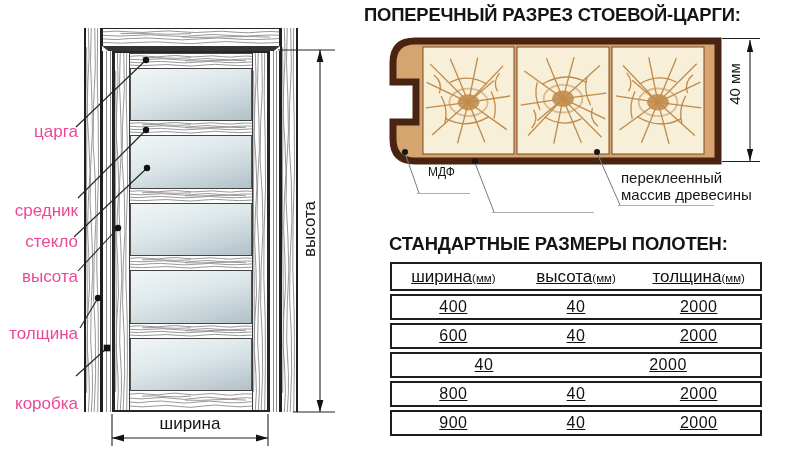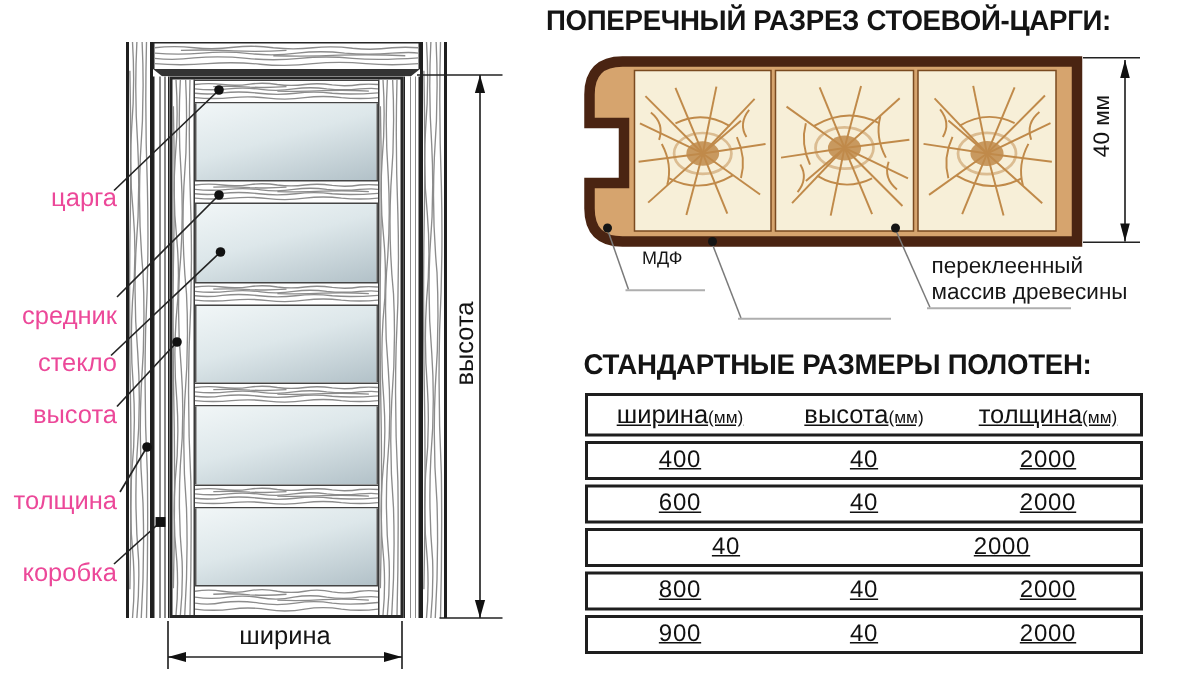--- a/index.html
+++ b/index.html
@@ -174,21 +174,21 @@
           <use href="#vg"></use>
         </svg>
     </div>
   </div>
 
   <div class="part-label" style="top:123px">царга</div>
   <div class="part-label" style="top:202px">средник</div>
   <div class="part-label" style="top:233px">стекло</div>
   <div class="part-label" style="top:268px">высота</div>
   <div class="part-label" style="top:325px">толщина</div>
-  <div class="part-label" style="top:373px">коробка</div>
+  <div class="part-label" style="top:395px">коробка</div>
 
   <div class="dim-label rot" style="left:239px; top:220px; width:140px; height:18px">высота</div>
   <div class="dim-label" style="left:120px; top:414px; width:140px">ширина</div>
 
   <div class="sec-title" style="left:364px; top:4px">ПОПЕРЕЧНЫЙ РАЗРЕЗ СТОЕВОЙ-ЦАРГИ:</div>
 
   <svg class="xsection" viewBox="0 0 340 130">
     <path d="M335,5 L32,5 Q10,5 10,27 L10,46 L33,46 L33,86 L10,86 L10,103 Q10,125 32,125 L335,125 Z" stroke-width="7" fill="#d6a46e" stroke="#4a2412"></path>
     <g>
       <rect x="40" y="11" width="91" height="107" fill="#f7efd8" stroke="#7a4a20" stroke-width="1"></rect>

